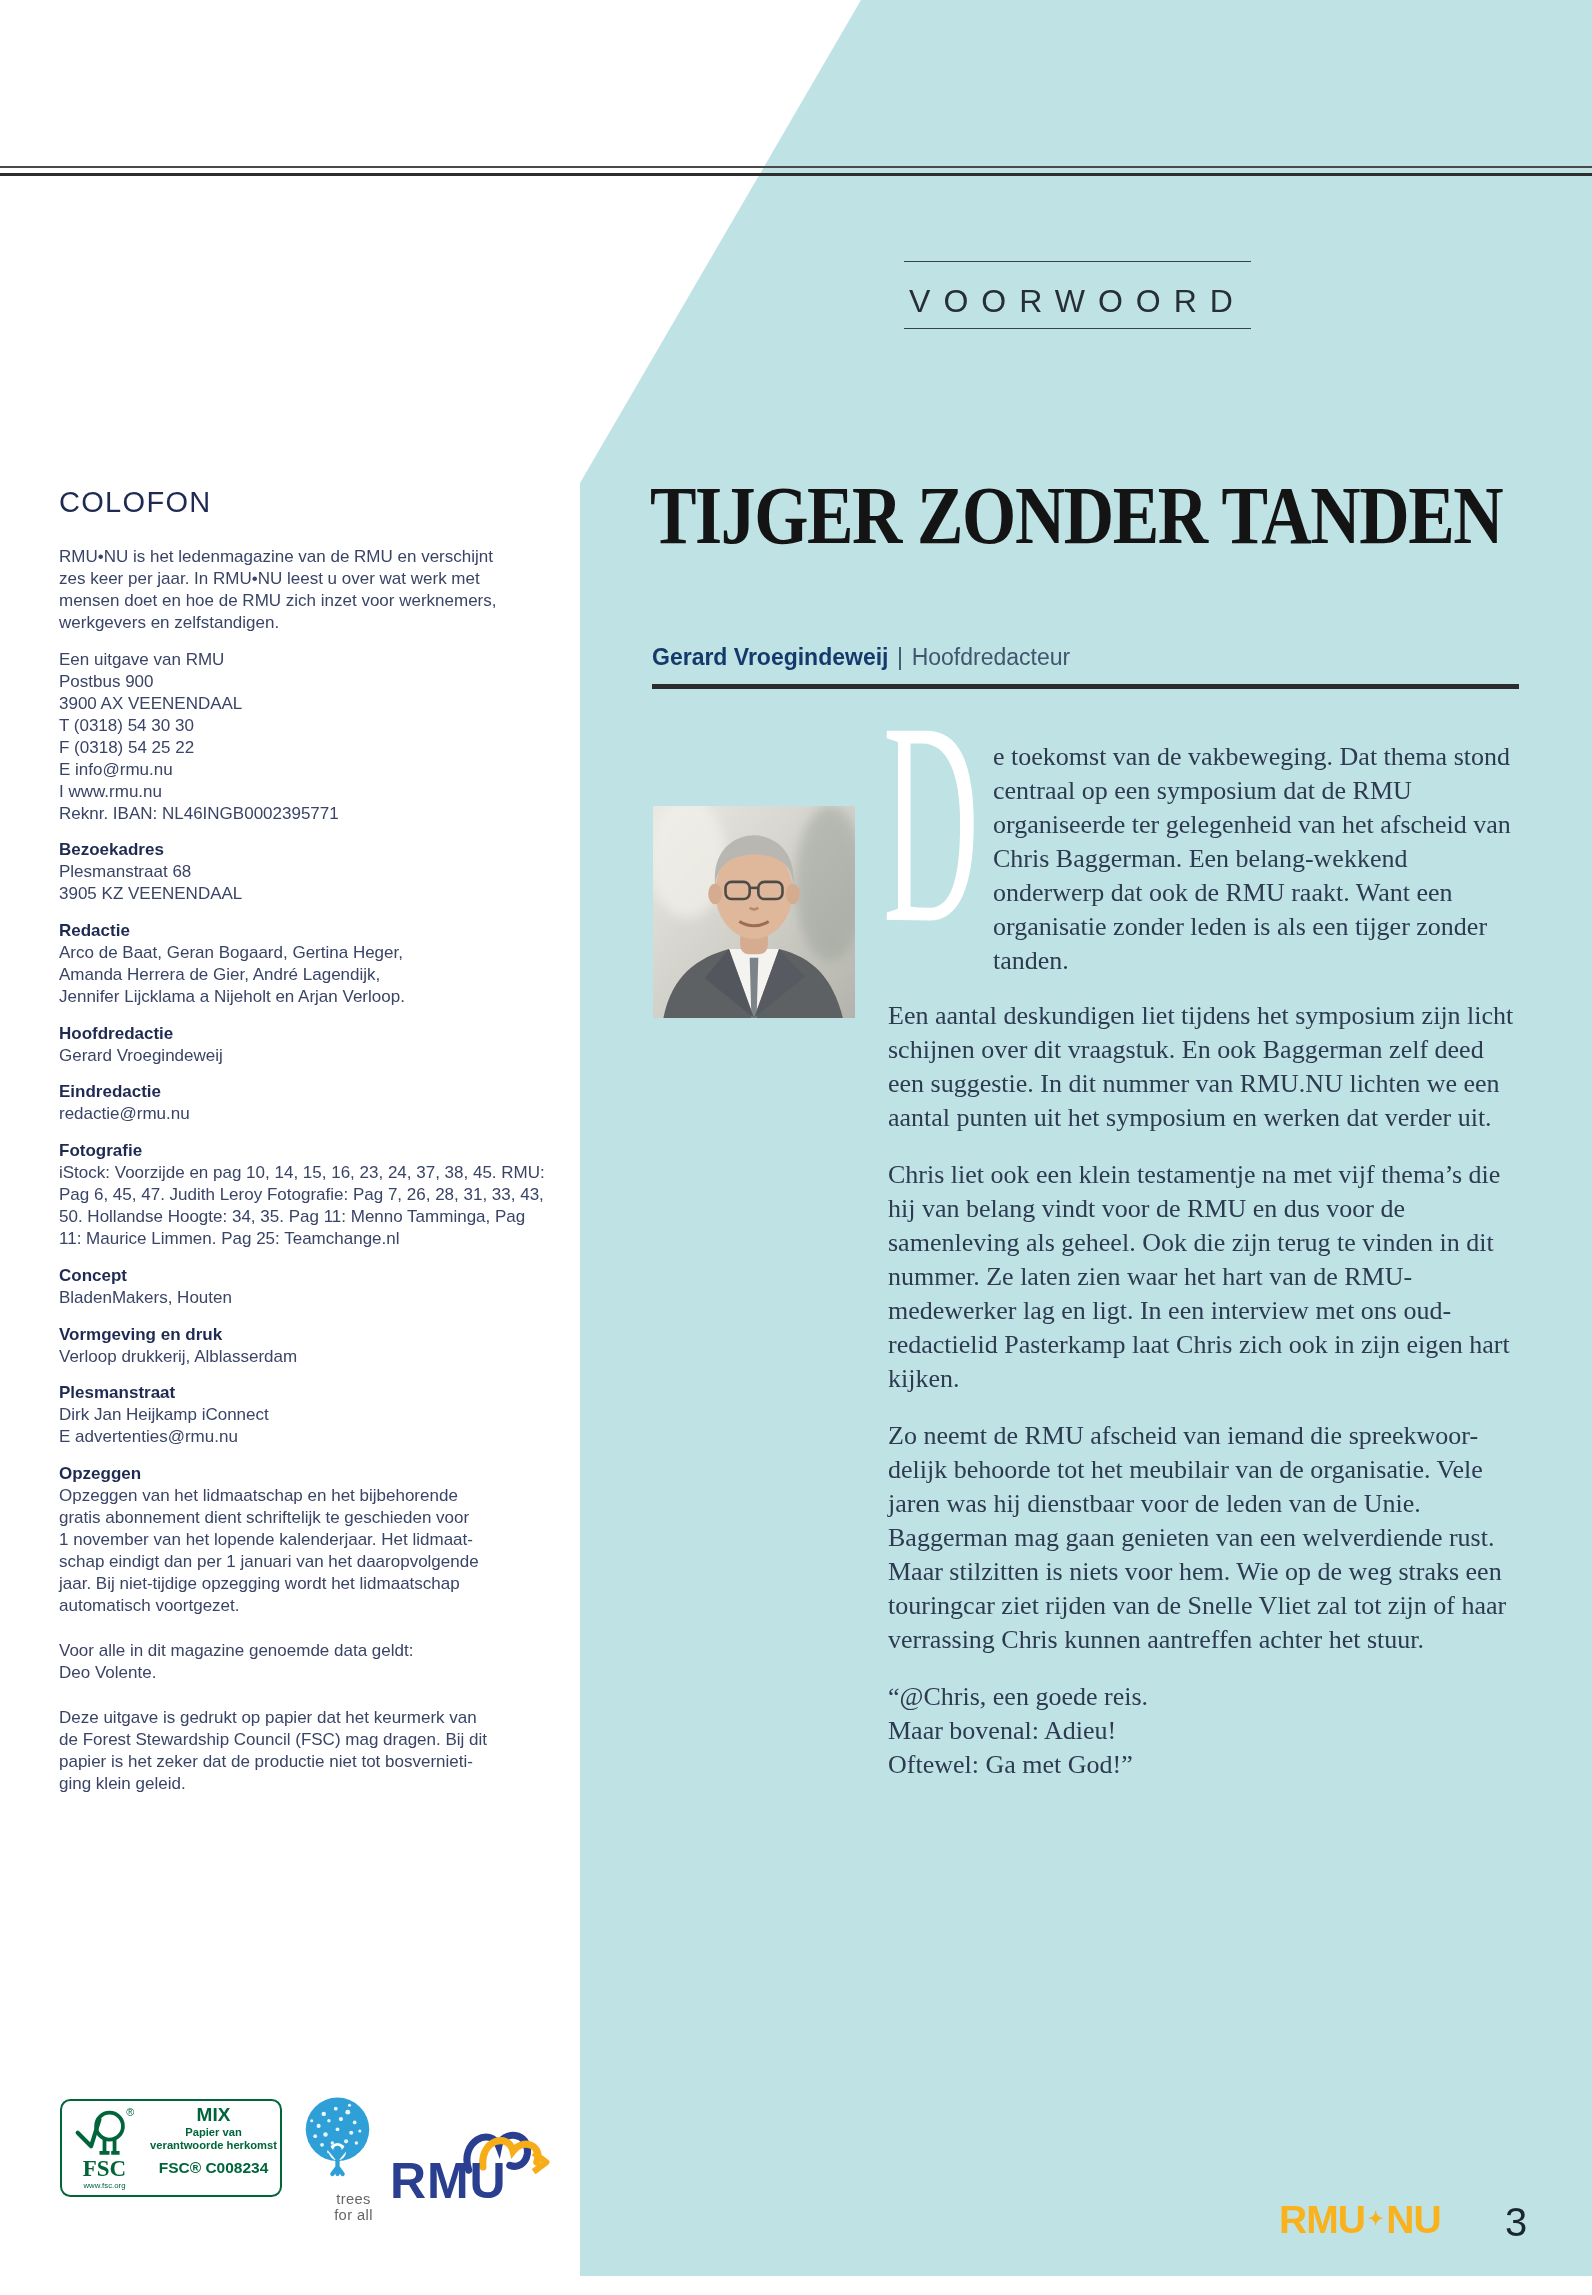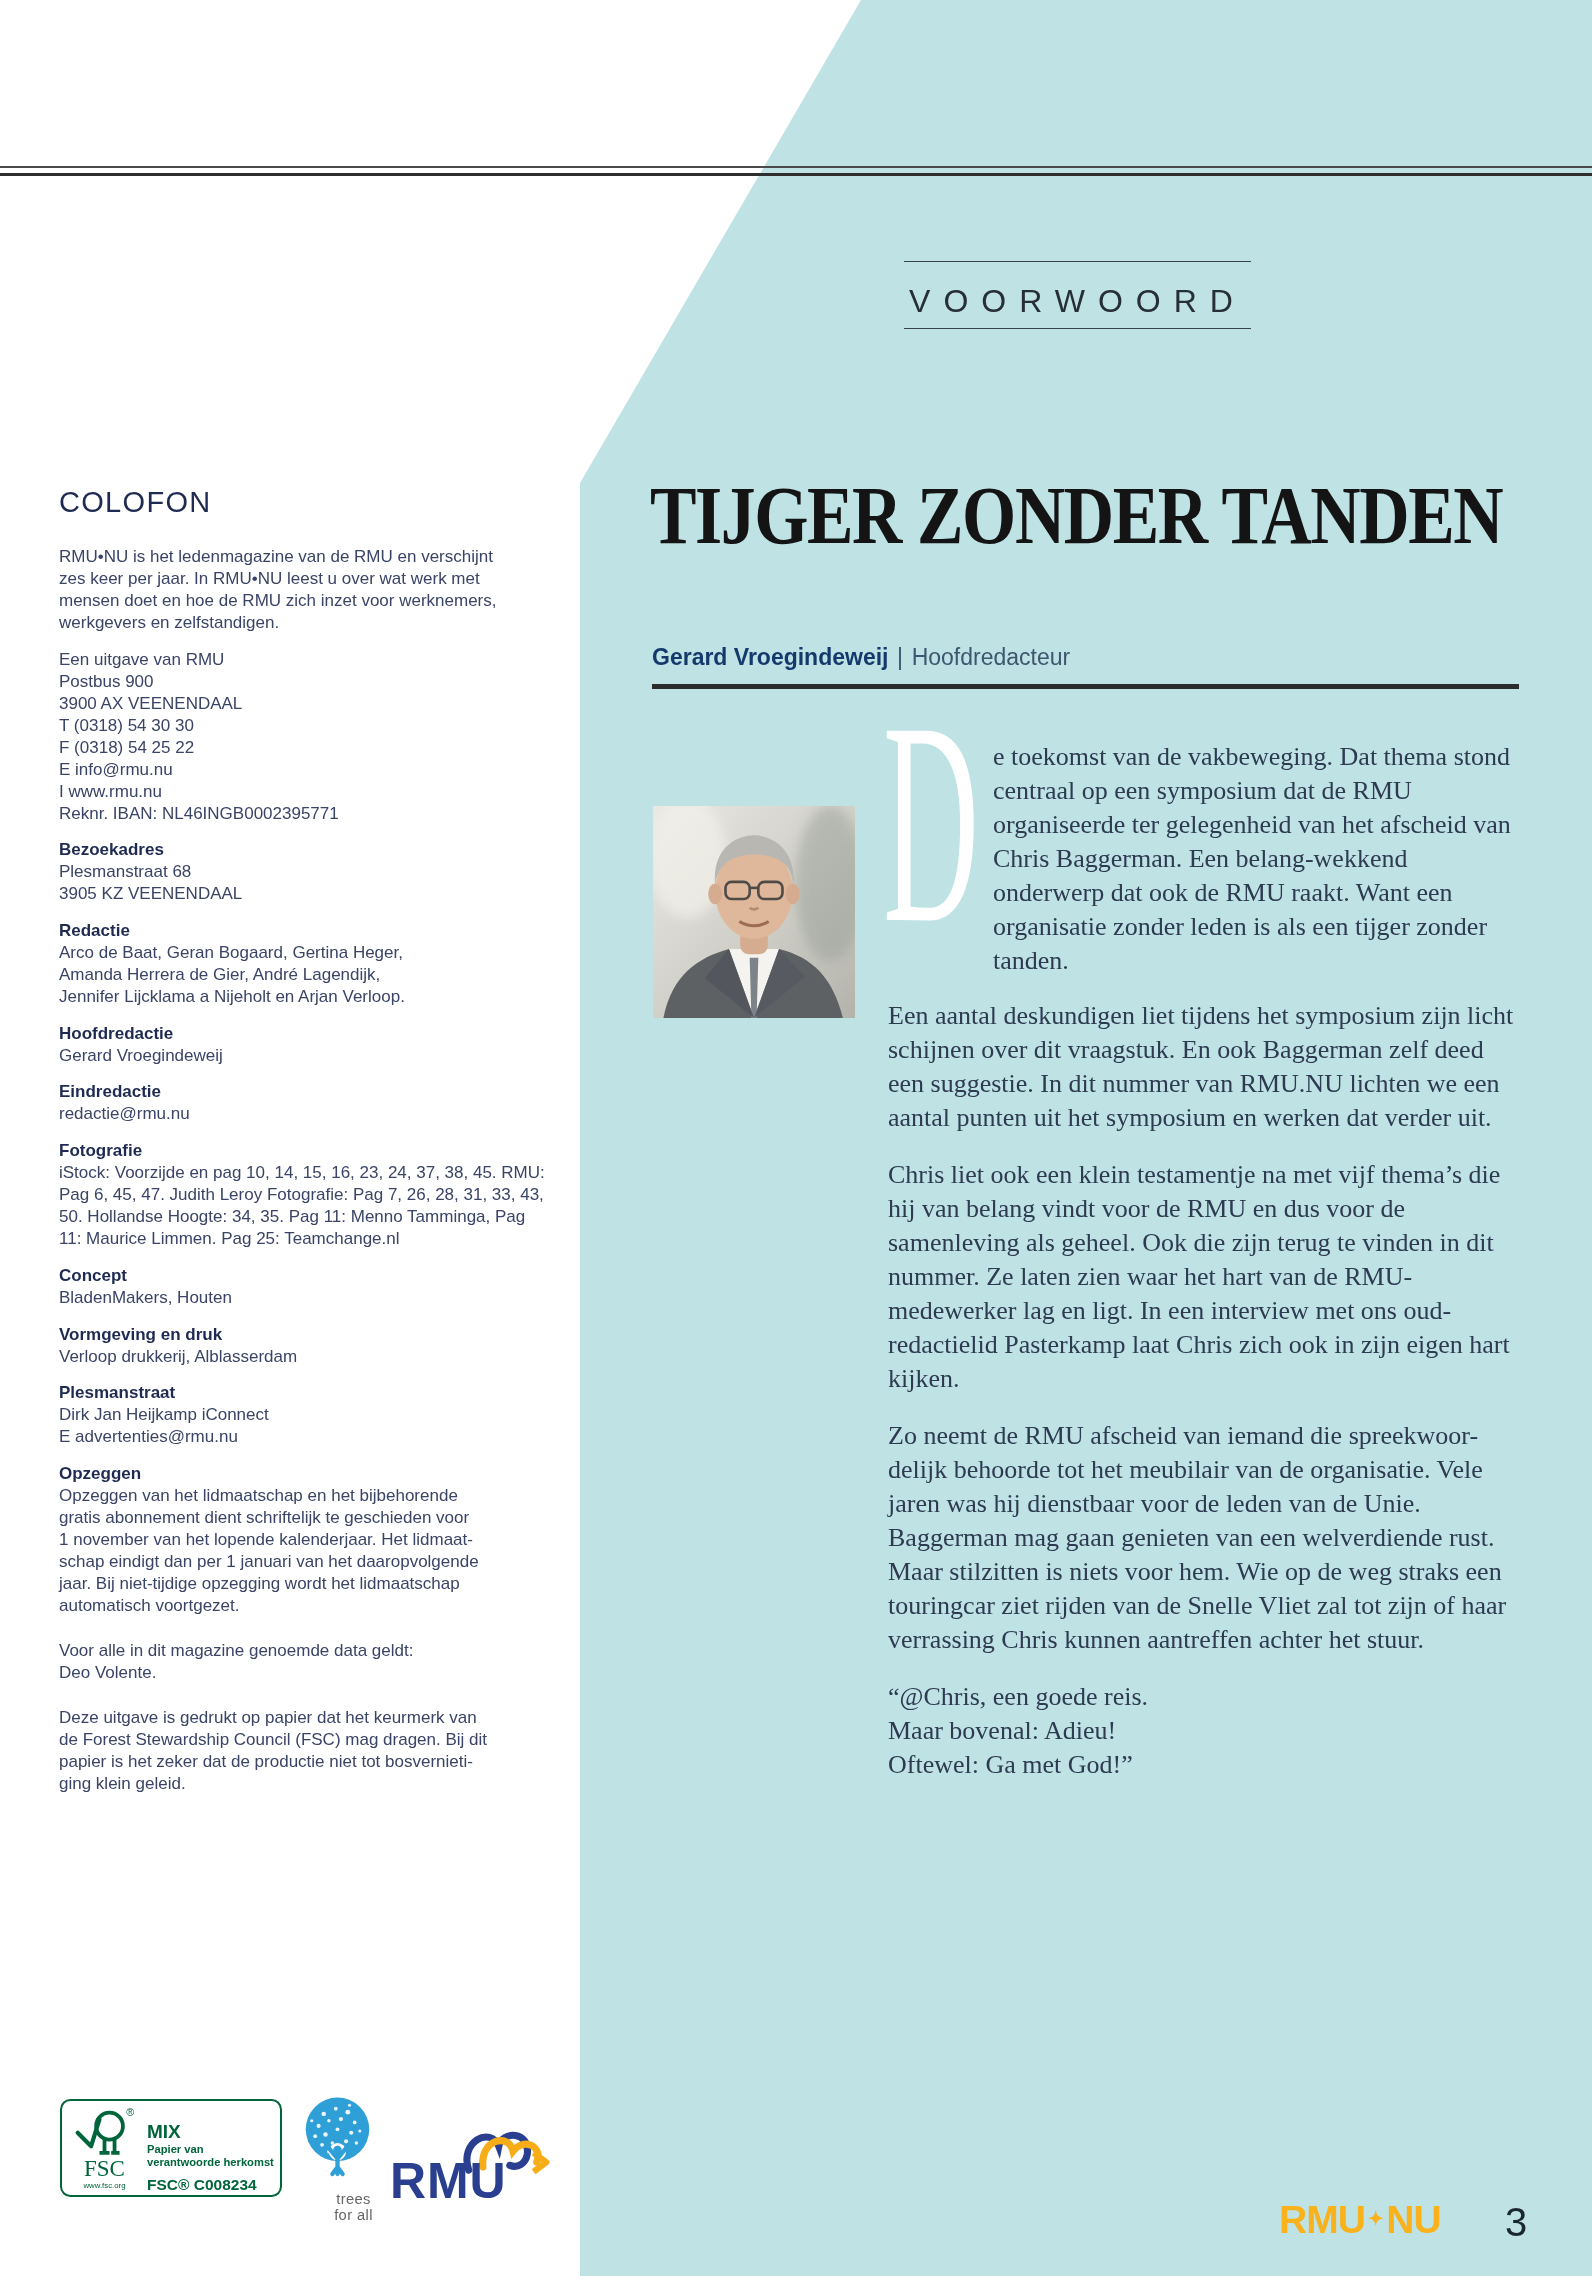--- a/index.html
+++ b/index.html
@@ -53,23 +53,23 @@
   
   .bodytext{position:absolute;left:888px;top:999px;width:635px;font-family:"Liberation Serif",serif;
             font-size:26px;line-height:34px;color:#2d3a50;}
   .bodytext p{margin:0 0 23px 0;}
   .quote div{white-space:nowrap;}
 
   
   .fsc{position:absolute;left:60px;top:2099px;width:222px;height:98px;border:2.6px solid #00653a;
        border-radius:10.4px;box-sizing:border-box;display:flex;color:#00653a;background:#fff;}
   .fsc-left{width:85px;display:flex;flex-direction:column;align-items:center;padding-top:5.2px;}
-  .fsc-brand{font-family:"Liberation Serif",serif;font-weight:400;font-size:23px;line-height:22.4px;}
+  .fsc-brand{font-family:"Liberation Serif",serif;font-weight:700;font-size:23px;line-height:22.4px;}
   .fsc-url{font-size:7.8px;line-height:9.5px;}
-  .fsc-right{flex:1;text-align:left;padding-top:20px;}
+  .fsc-right{flex:1;text-align:center;padding-top:3px;}
   .fsc-mix{font-weight:700;font-size:19px;line-height:22.4px;}
   .fsc-l1,.fsc-l2{font-weight:700;font-size:11.2px;line-height:13px;}
   .fsc-code{font-weight:700;font-size:15.5px;line-height:19px;margin-top:5.2px;}
 
   
   .trees{position:absolute;left:298px;top:2095px;width:79px;text-align:center;}
   .trees-label{font-size:14.7px;color:#666;letter-spacing:0.4px;margin-top:1.7px;margin-left:32px;}
 
   
   .rmu-logo{position:absolute;left:390px;top:2121px;width:155px;height:86px;}

